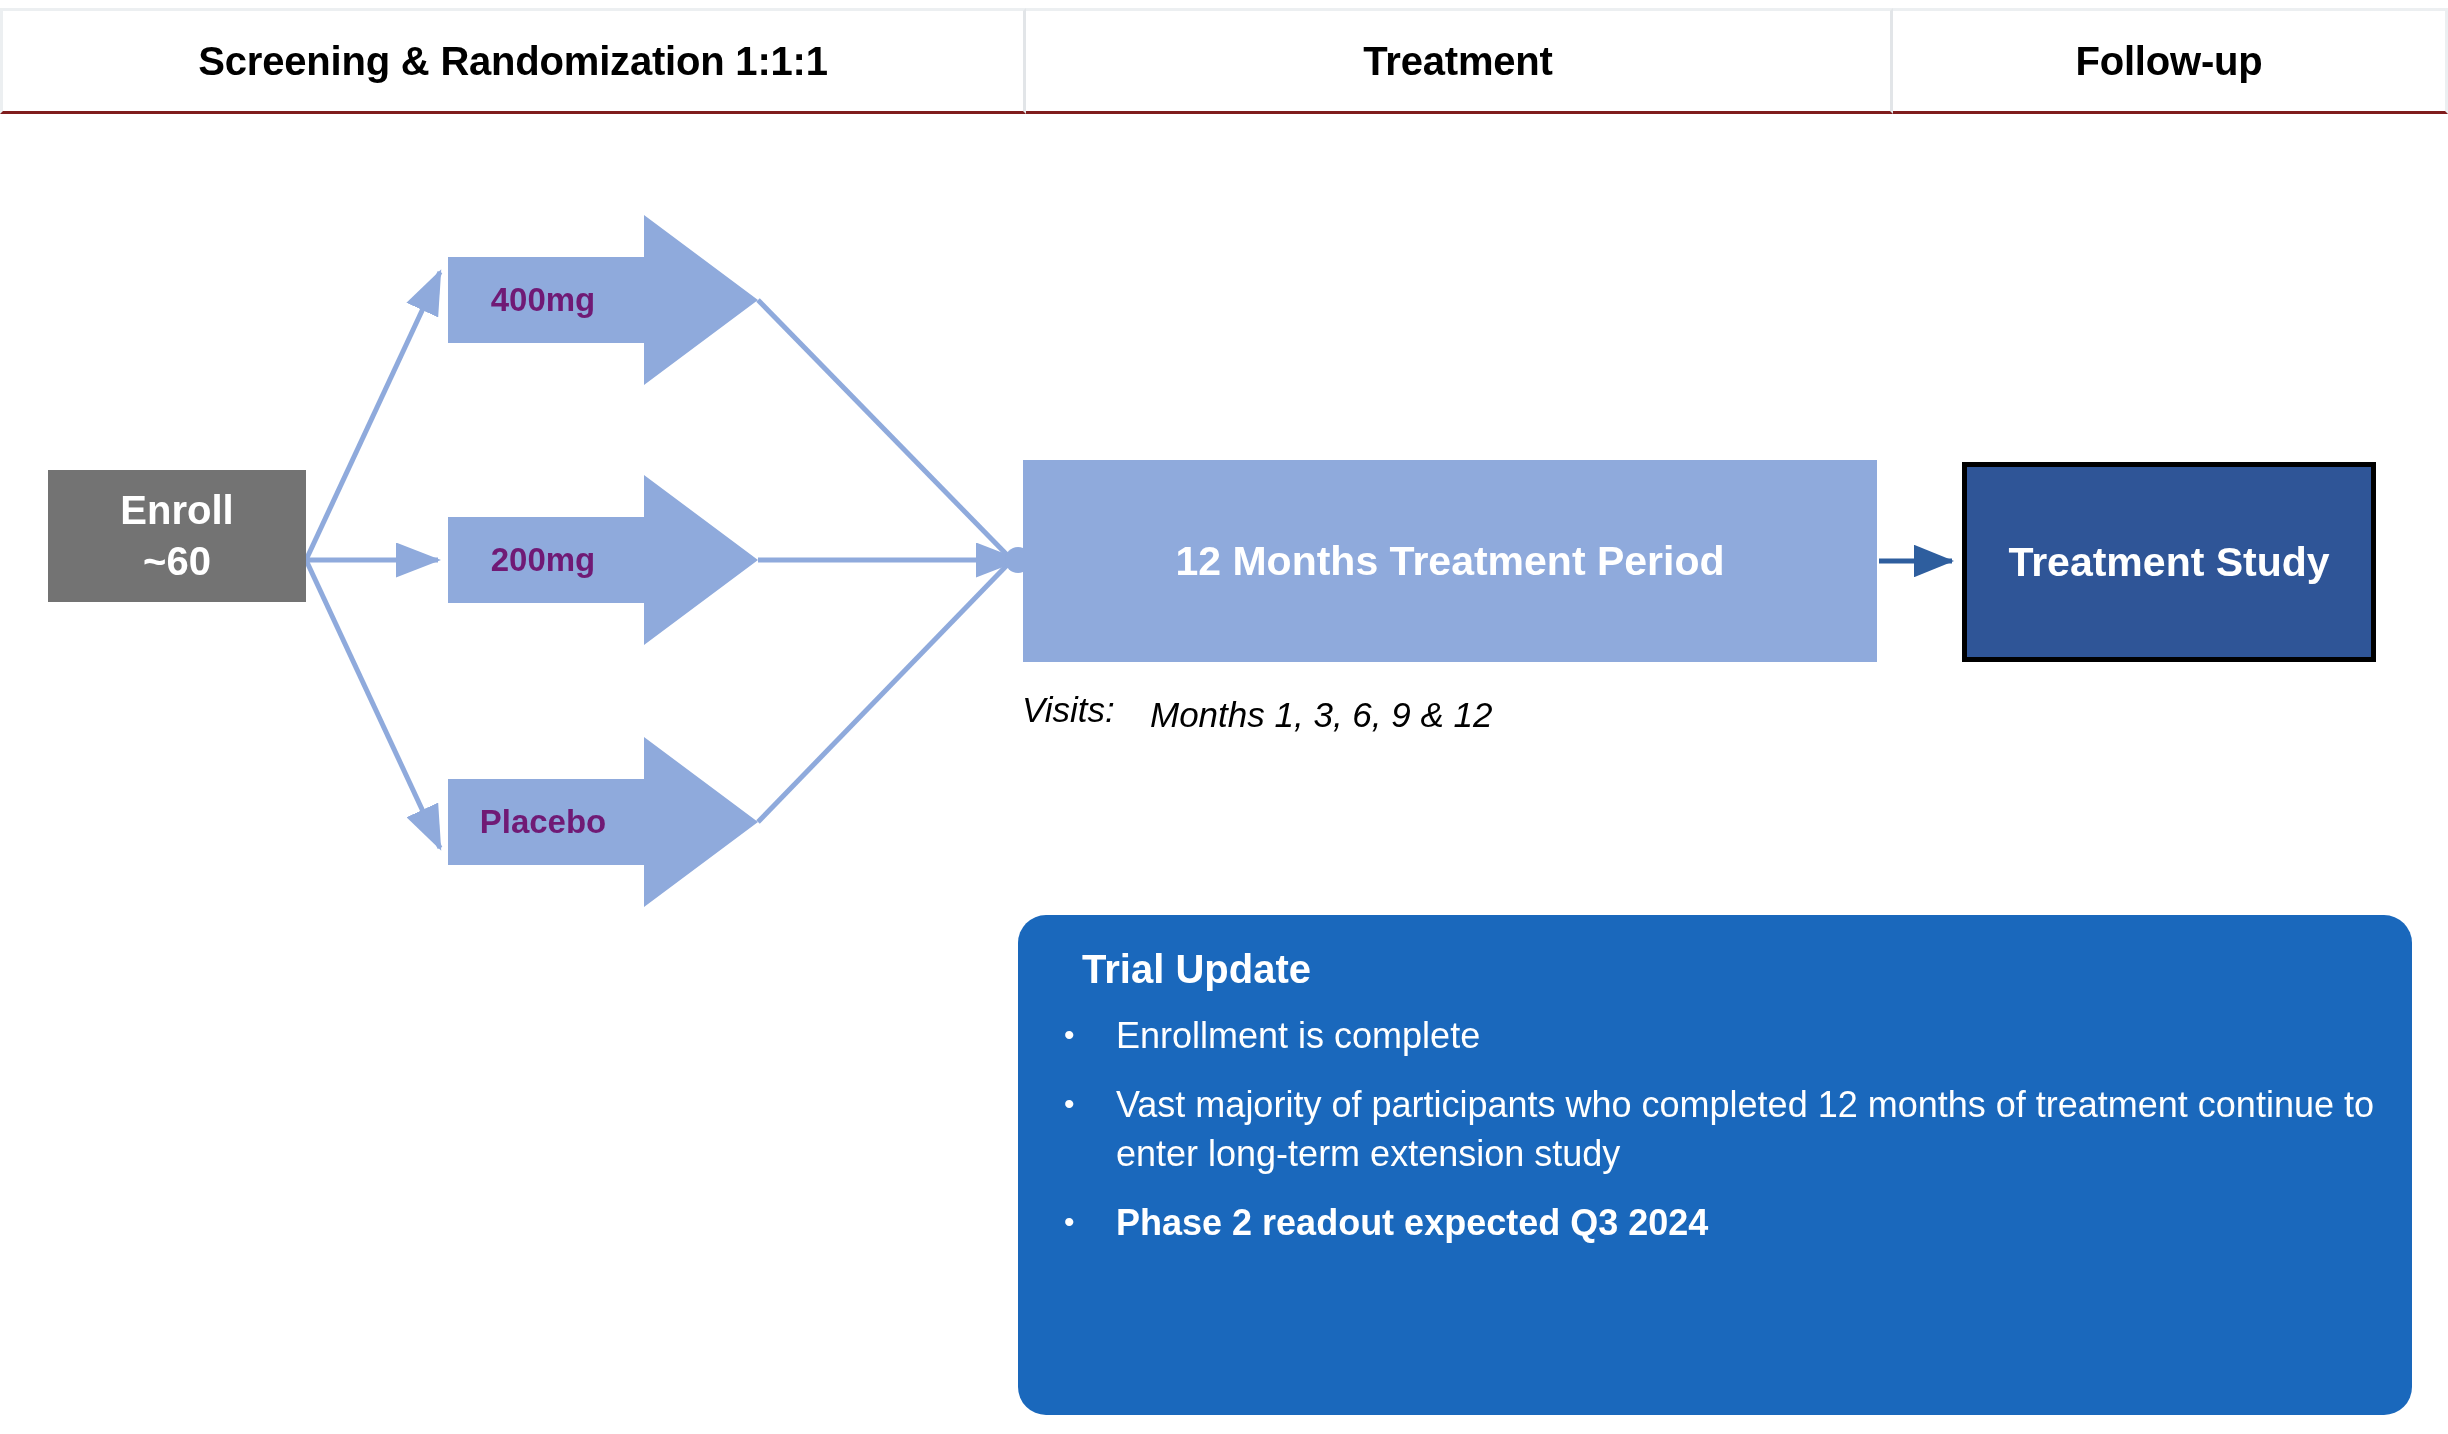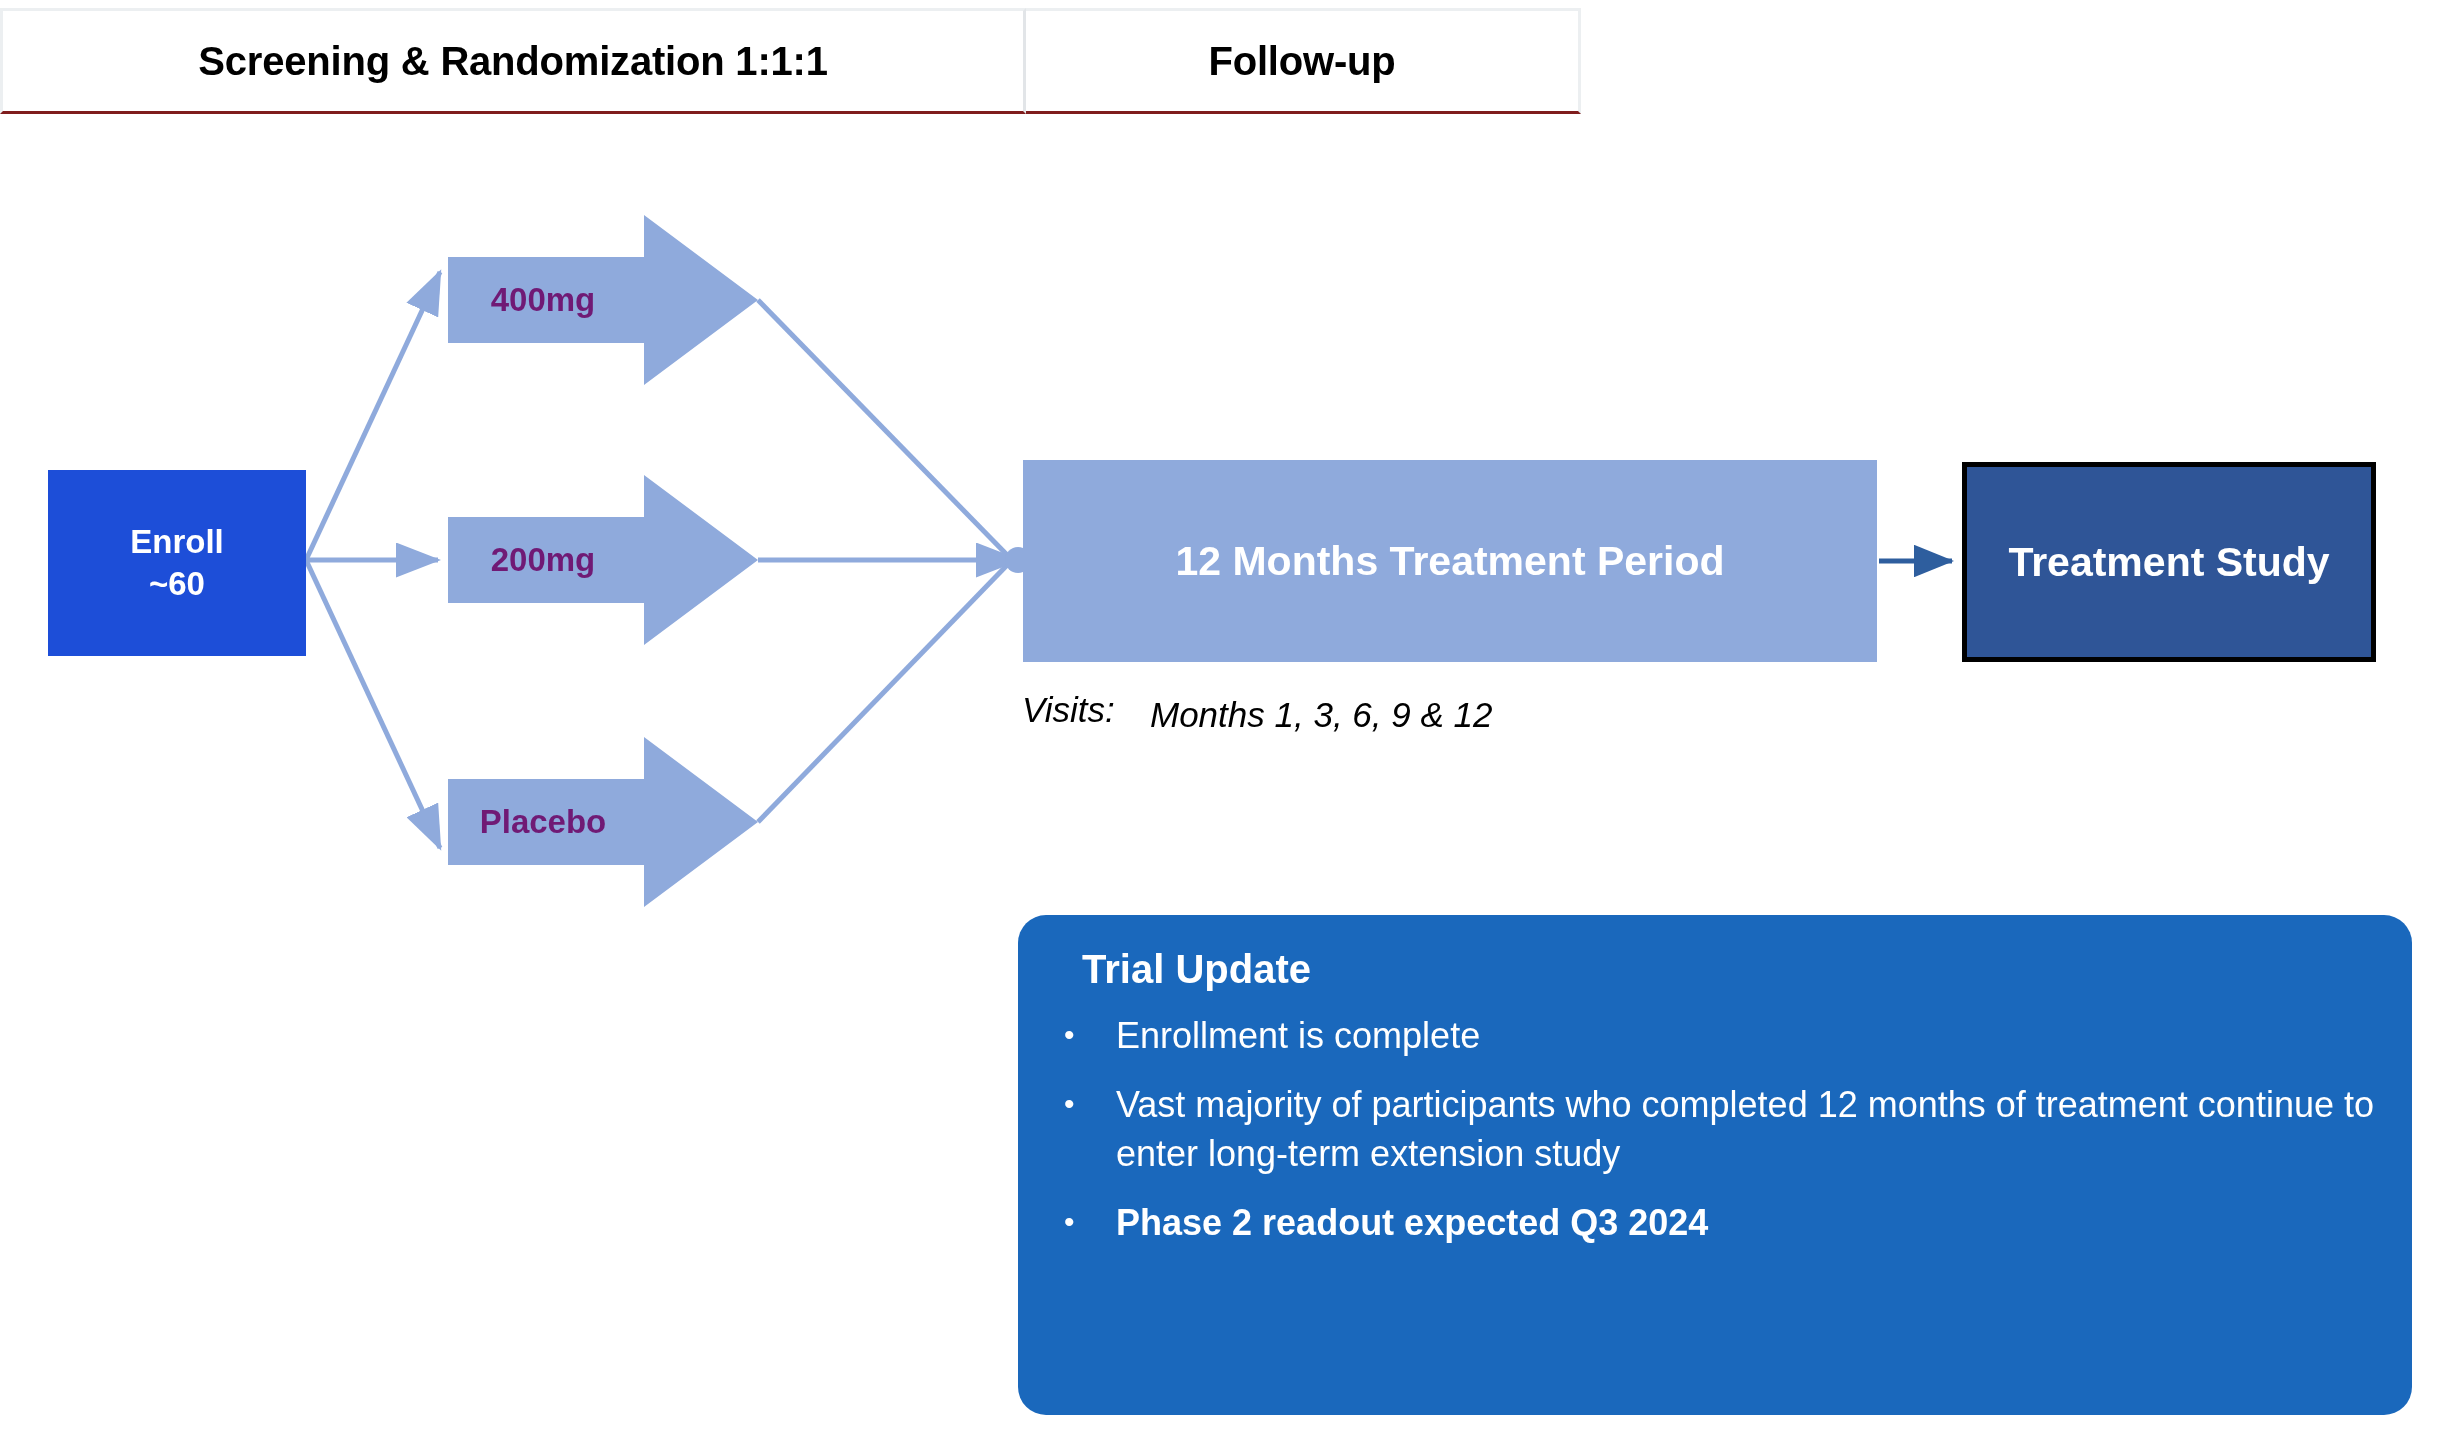--- a/index.html
+++ b/index.html
@@ -55,23 +55,23 @@
     justify-content: center;
     text-align: center;
     color: #ffffff;
     font-weight: bold;
   }
 
   .enroll-box {
     left: 48px;
     top: 470px;
     width: 258px;
-    height: 186px;
-    background: #1d4ed8;
-    font-size: 33px;
+    height: 132px;
+    background: #737373;
+    font-size: 40px;
     line-height: 1.28;
   }
 
   .treatment-box {
     left: 1023px;
     top: 460px;
     width: 854px;
     height: 202px;
     background: #8FAADC;
     font-size: 41px;
@@ -165,20 +165,23 @@
   .callout-item.bold .btext { font-weight: bold; }
 </style>
 </head>
 <body>
 
 <div id="canvas">
 
   <div class="phase-header">
     <div class="phase-cell first" style="width:1026px">
       <span>Screening &amp; Randomization 1:1:1</span>
+    </div>
+    <div class="phase-cell" style="width:867px">
+      <span>Treatment</span>
     </div>
     <div class="phase-cell last" style="width:555px">
       <span>Follow-up</span>
     </div>
   </div>
 
   <svg id="connectors" viewBox="0 0 2448 1434" width="2448" height="1434">
     <defs>
       <marker id="ah-light" markerWidth="9" markerHeight="7" refX="8.4" refY="3.5" orient="auto" markerUnits="strokeWidth">
         <path d="M0,0 L9,3.5 L0,7 z" fill="#8FAADC"></path>

